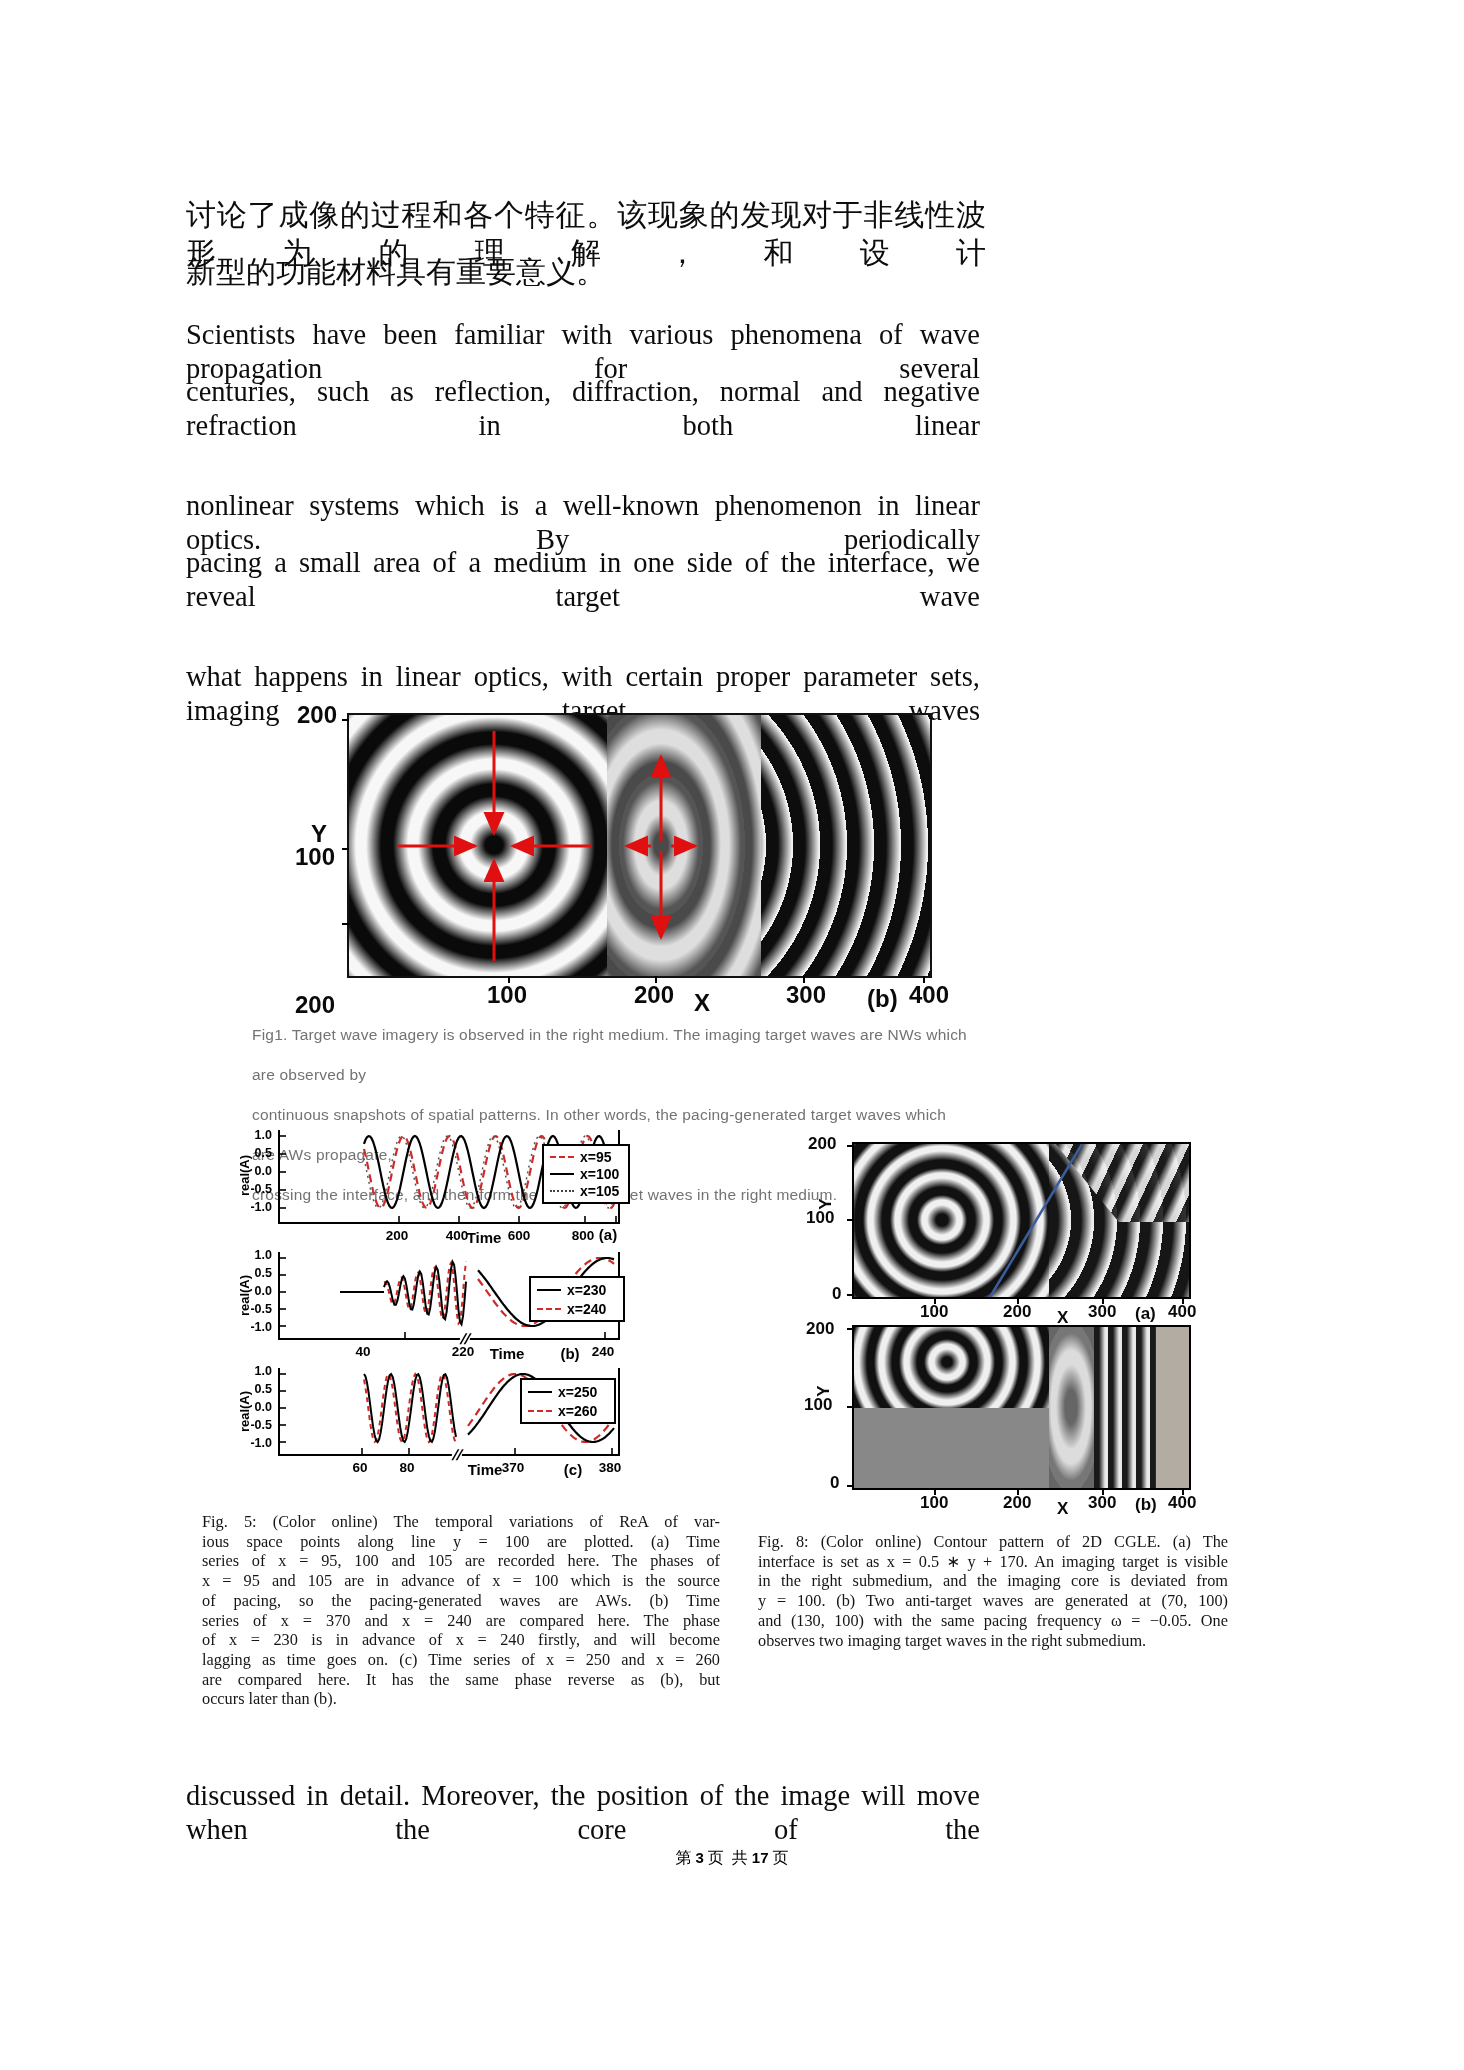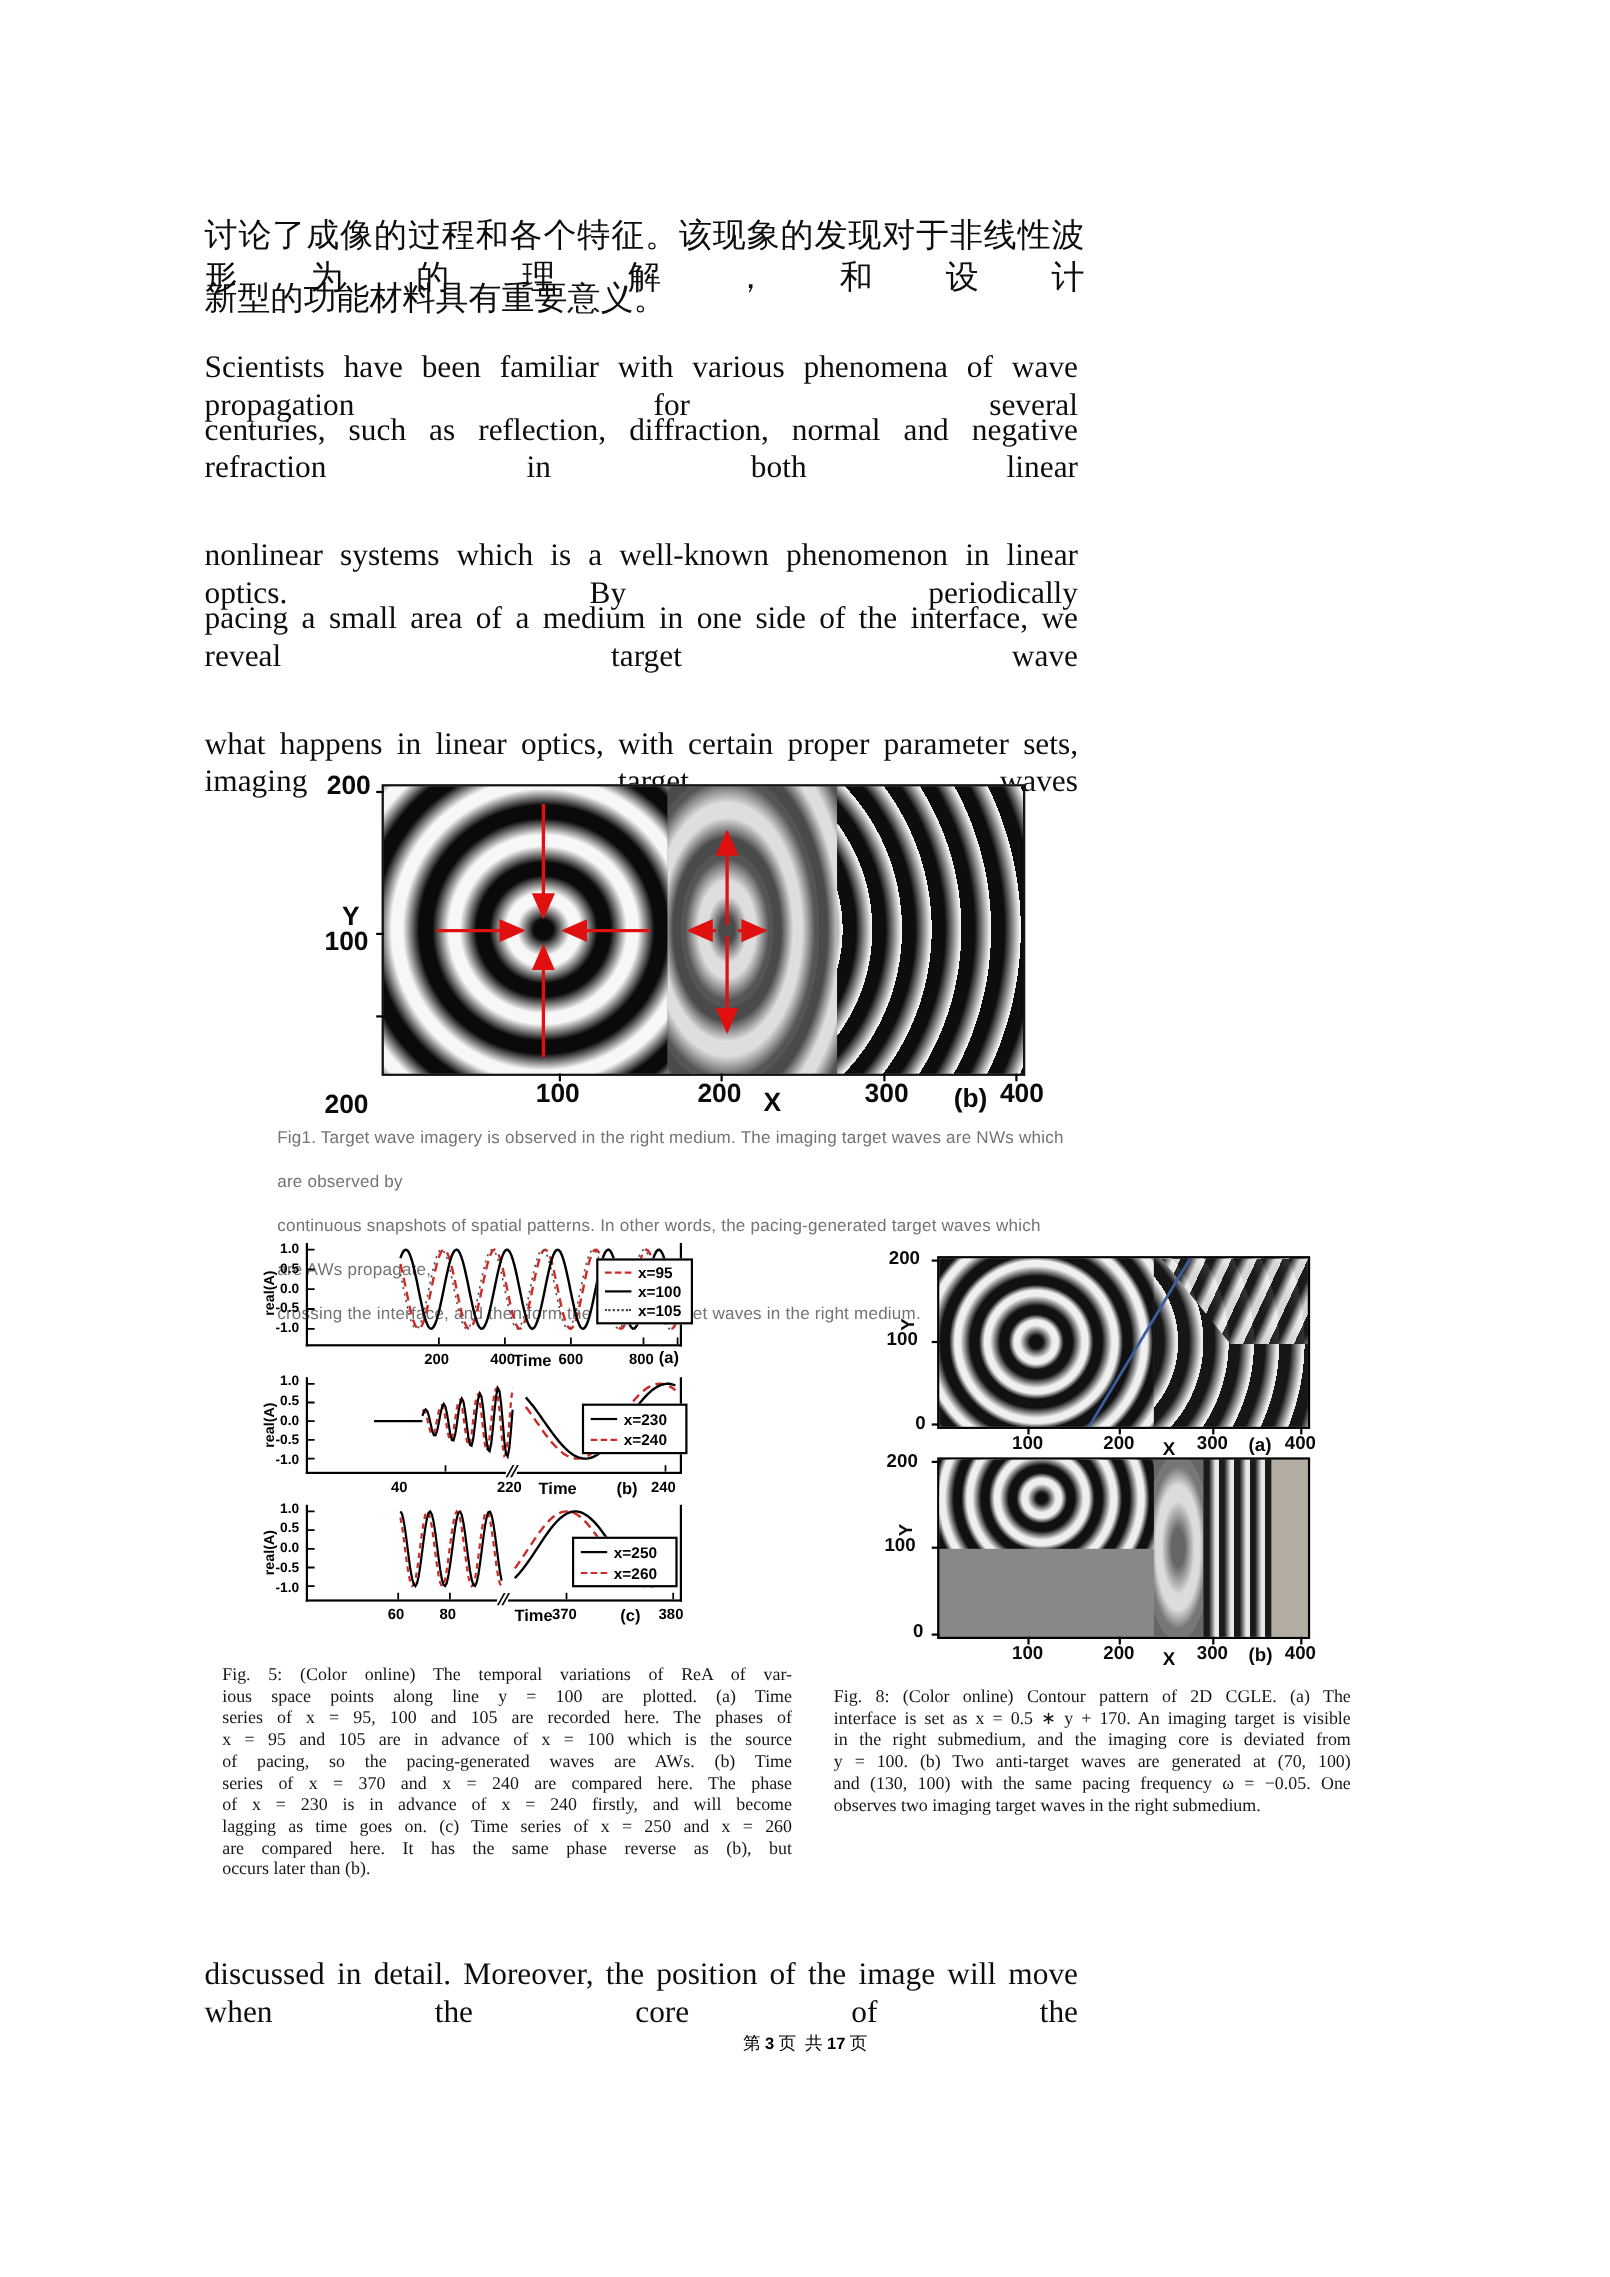--- a/index.html
+++ b/index.html
@@ -220,21 +220,21 @@
           <line x1="0" y1="74" x2="6" y2="74" stroke="#000" stroke-width="1.6"></line>
           <line x1="82" y1="86" x2="82" y2="80" stroke="#000" stroke-width="1.6"></line>
           <line x1="129" y1="86" x2="129" y2="80" stroke="#000" stroke-width="1.6"></line>
           <line x1="235" y1="86" x2="235" y2="80" stroke="#000" stroke-width="1.6"></line>
           <line x1="332" y1="86" x2="332" y2="80" stroke="#000" stroke-width="1.6"></line>
           <polyline points="84.0,11.5 85.5,19.7 87.0,30.3 88.5,42.1 90.0,53.6 91.5,63.5 93.0,70.5 94.6,73.8 96.1,73.0 97.6,68.1 99.1,59.9 100.6,49.2 102.1,37.3 103.6,25.8 105.1,16.1 106.6,9.2 108.1,6.1 109.6,7.2 111.1,12.2 112.7,20.6 114.2,31.4 115.7,43.2 117.2,54.7 118.7,64.3 120.2,71.0 121.7,73.9 123.2,72.7 124.7,67.5 126.2,58.9 127.7,48.0 129.2,36.2 130.8,24.8 132.3,15.3 133.8,8.8 135.3,6.0 136.8,7.5 138.3,12.9 139.8,21.6 141.3,32.5 142.8,44.4 144.3,55.7 145.8,65.1 147.3,71.5 148.9,74.0 150.4,72.3 151.9,66.8 153.4,57.9 154.9,46.9 156.4,35.0 157.9,23.8 159.4,14.5 160.9,8.3 162.4,6.0 163.9,7.8 165.4,13.6 167.0,22.6 168.5,33.7 170.0,45.6 171.5,56.8 173.0,65.9 174.5,71.9 176.0,74.0" fill="none" stroke="#cf2a27" stroke-width="2" stroke-dasharray="5 4"></polyline>
           <polyline points="84.0,6.0 85.5,8.4 87.0,14.7 88.5,24.0 90.0,35.3 91.5,47.2 93.0,58.2 94.6,67.0 96.1,72.4 97.6,74.0 99.1,71.4 100.6,64.9 102.1,55.4 103.6,44.1 105.1,32.2 106.6,21.3 108.1,12.7 109.6,7.4 111.1,6.1 112.7,8.9 114.2,15.5 115.7,25.1 117.2,36.5 118.7,48.3 120.2,59.2 121.7,67.6 123.2,72.8 124.7,73.9 126.2,70.9 127.7,64.1 129.2,54.4 130.8,42.9 132.3,31.1 133.8,20.4 135.3,12.0 136.8,7.1 138.3,6.2 139.8,9.4 141.3,16.3 142.8,26.1 144.3,37.7 145.8,49.5 147.3,60.1 148.9,68.3 150.4,73.1 151.9,73.8 153.4,70.4 154.9,63.3 156.4,53.3 157.9,41.8 159.4,30.0 160.9,19.4 162.4,11.4 163.9,6.8 165.4,6.3 167.0,9.9 168.5,17.2 170.0,27.2 171.5,38.8 173.0,50.6 174.5,61.0 176.0,68.9" fill="none" stroke="#000" stroke-width="2"></polyline>
           <polyline points="188.0,57.8 189.5,55.8 191.0,53.7 192.5,51.6 194.0,49.4 195.5,47.2 197.0,44.9 198.5,42.6 200.0,40.3 201.5,38.0 203.1,35.7 204.6,33.5 206.1,31.2 207.6,29.0 209.1,26.9 210.6,24.8 212.1,22.8 213.6,20.8 215.1,19.0 216.6,17.2 218.1,15.6 219.6,14.0 221.1,12.6 222.6,11.3 224.1,10.2 225.6,9.1 227.1,8.2 228.6,7.5 230.1,6.9 231.6,6.4 233.2,6.2 234.7,6.0 236.2,6.0 237.7,6.2 239.2,6.5 240.7,7.0 242.2,7.6 243.7,8.4 245.2,9.3 246.7,10.4 248.2,11.6 249.7,12.9 251.2,14.4 252.7,15.9 254.2,17.6 255.7,19.4 257.2,21.2 258.7,23.2 260.2,25.2 261.8,27.3 263.3,29.5 264.8,31.7 266.3,33.9 267.8,36.2 269.3,38.5 270.8,40.8 272.3,43.1 273.8,45.4 275.3,47.6 276.8,49.9 278.3,52.0 279.8,54.1 281.3,56.2 282.8,58.2 284.3,60.1 285.8,61.9 287.3,63.6 288.8,65.2 290.4,66.7 291.9,68.0 293.4,69.3 294.9,70.4 296.4,71.3 297.9,72.2 299.4,72.8 300.9,73.3 302.4,73.7 303.9,73.9 305.4,74.0 306.9,73.9 308.4,73.7 309.9,73.3 311.4,72.7 312.9,72.0 314.4,71.2 315.9,70.2 317.4,69.0 318.9,67.8 320.5,66.4 322.0,64.9 323.5,63.3 325.0,61.5 326.5,59.7 328.0,57.8 329.5,55.8 331.0,53.7 332.5,51.6 334.0,49.4" fill="none" stroke="#cf2a27" stroke-width="2.2" stroke-dasharray="8 5"></polyline>
           <polyline points="188.0,66.6 189.5,65.1 191.0,63.5 192.5,61.8 194.0,60.0 195.5,58.1 197.0,56.1 198.5,54.1 200.0,52.0 201.5,49.8 203.1,47.6 204.6,45.3 206.1,43.0 207.6,40.7 209.1,38.4 210.6,36.2 212.1,33.9 213.6,31.6 215.1,29.4 216.6,27.3 218.1,25.2 219.6,23.1 221.1,21.2 222.6,19.3 224.1,17.5 225.6,15.9 227.1,14.3 228.6,12.9 230.1,11.5 231.6,10.4 233.2,9.3 234.7,8.4 236.2,7.6 237.7,7.0 239.2,6.5 240.7,6.2 242.2,6.0 243.7,6.0 245.2,6.2 246.7,6.5 248.2,6.9 249.7,7.5 251.2,8.3 252.7,9.2 254.2,10.2 255.7,11.4 257.2,12.7 258.7,14.1 260.2,15.6 261.8,17.3 263.3,19.0 264.8,20.9 266.3,22.8 267.8,24.9 269.3,27.0 270.8,29.1 272.3,31.3 273.8,33.5 275.3,35.8 276.8,38.1 278.3,40.4 279.8,42.7 281.3,45.0 282.8,47.2 284.3,49.5 285.8,51.6 287.3,53.8 288.8,55.8 290.4,57.8 291.9,59.7 293.4,61.6 294.9,63.3 296.4,64.9 297.9,66.4 299.4,67.8 300.9,69.1 302.4,70.2 303.9,71.2 305.4,72.0 306.9,72.7 308.4,73.3 309.9,73.7 311.4,73.9 312.9,74.0 314.4,73.9 315.9,73.7 317.4,73.3 318.9,72.8 320.5,72.1 322.0,71.3 323.5,70.4 325.0,69.3 326.5,68.0 328.0,66.7 329.5,65.2 331.0,63.6 332.5,61.9 334.0,60.1" fill="none" stroke="#000" stroke-width="2.2"></polyline>
         </svg>
-      <div class="legend" style="left:240px;top:29px;width:80px;height:38px">
+      <div class="legend" style="left:240px;top:10px;width:80px;height:38px">
         <div class="lrow">
             <span class="sw sw-bk"></span>
             <span class="lname">x=250</span>
           </div>
         <div class="lrow">
             <span class="sw sw-rd"></span>
             <span class="lname">x=260</span>
           </div>
       </div>
       <span class="brk" style="left:172px;bottom:-9px">//</span>

